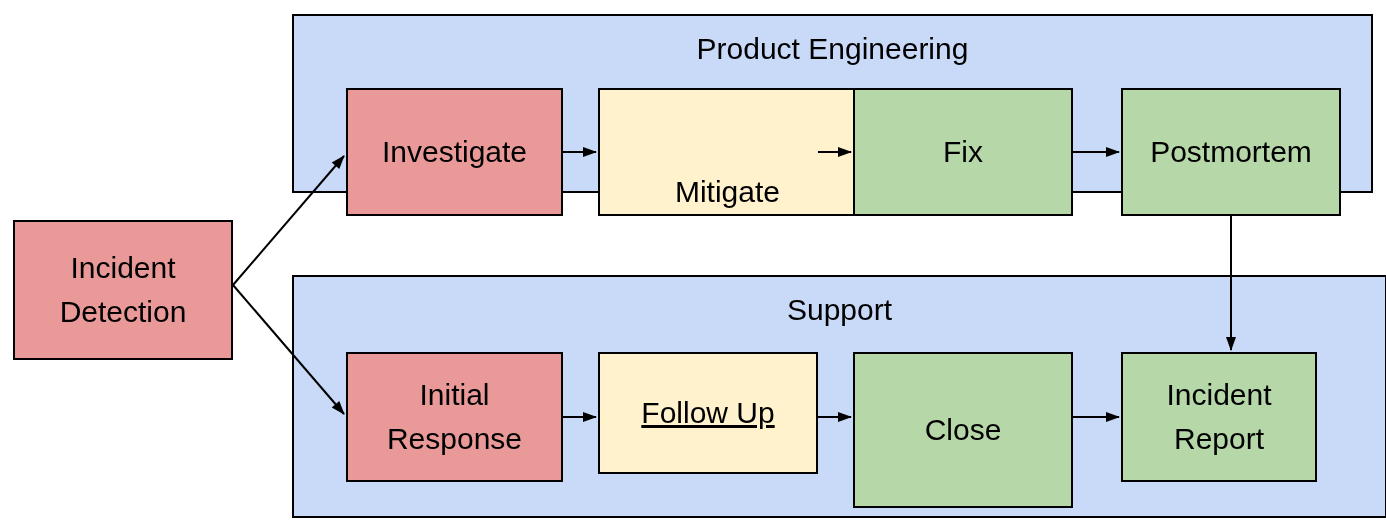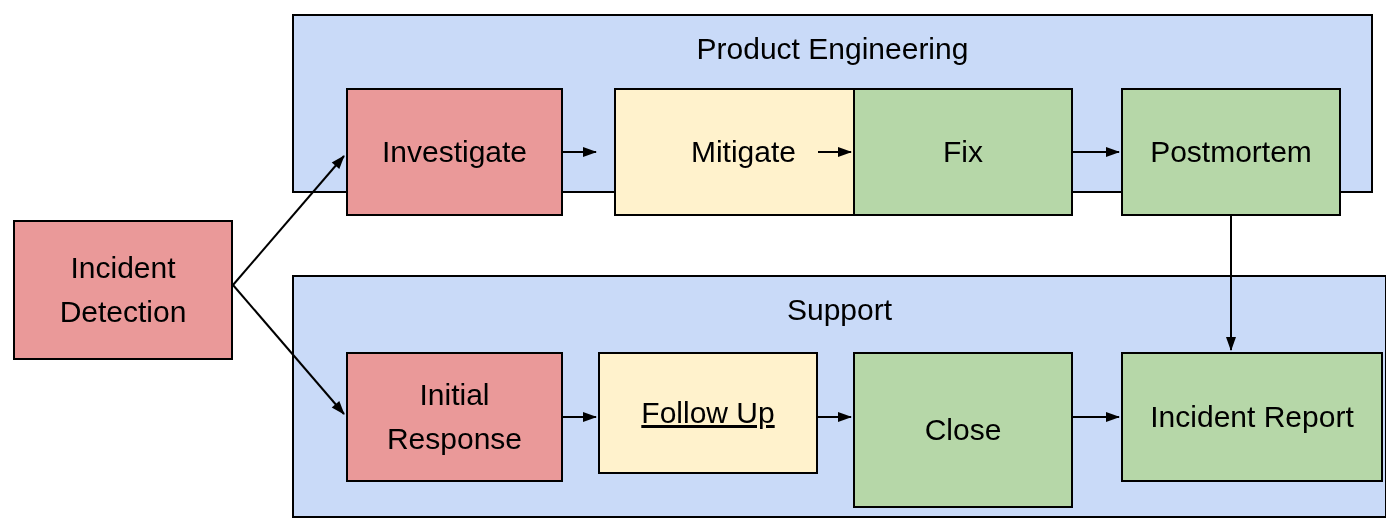--- a/index.html
+++ b/index.html
@@ -47,27 +47,27 @@
   }
   .node.red    { background: var(--node-red, #ea9999); }
   .node.yellow { background: var(--node-yellow, #fff2cc); }
   .node.green  { background: var(--node-green, #b6d7a8); }
 
   #lane-pe { left: 292px; top: 14px;  width: 1081px; height: 179px; }
   #lane-su { left: 292px; top: 275px; width: 1095px; height: 243px; }
 
   #node-incident-detection { left: 13px;   top: 220px; width: 220px; height: 140px; }
   #node-investigate        { left: 346px;  top: 88px;  width: 217px; height: 128px; }
-  #node-mitigate           { left: 614px;  top: 88px;  width: 259px; height: 128px; }
+  #node-mitigate           { left: 598px;  top: 88px;  width: 259px; height: 128px; align-items: flex-end; }
   #node-fix                { left: 853px;  top: 88px;  width: 220px; height: 128px; }
   #node-postmortem         { left: 1121px; top: 88px;  width: 220px; height: 128px; }
   #node-initial-response   { left: 346px;  top: 352px; width: 217px; height: 130px; }
   #node-follow-up          { left: 598px;  top: 352px; width: 220px; height: 122px; text-decoration: underline; }
   #node-close              { left: 853px;  top: 352px; width: 220px; height: 156px; }
-  #node-incident-report    { left: 1121px; top: 352px; width: 262px; height: 130px; }
+  #node-incident-report    { left: 1121px; top: 352px; width: 196px; height: 130px; }
 
   svg.connectors {
     position: absolute;
     left: 0;
     top: 0;
     z-index: 5;
     pointer-events: none;
   }
   svg.connectors path.edge {
     stroke: var(--border, #000000);

